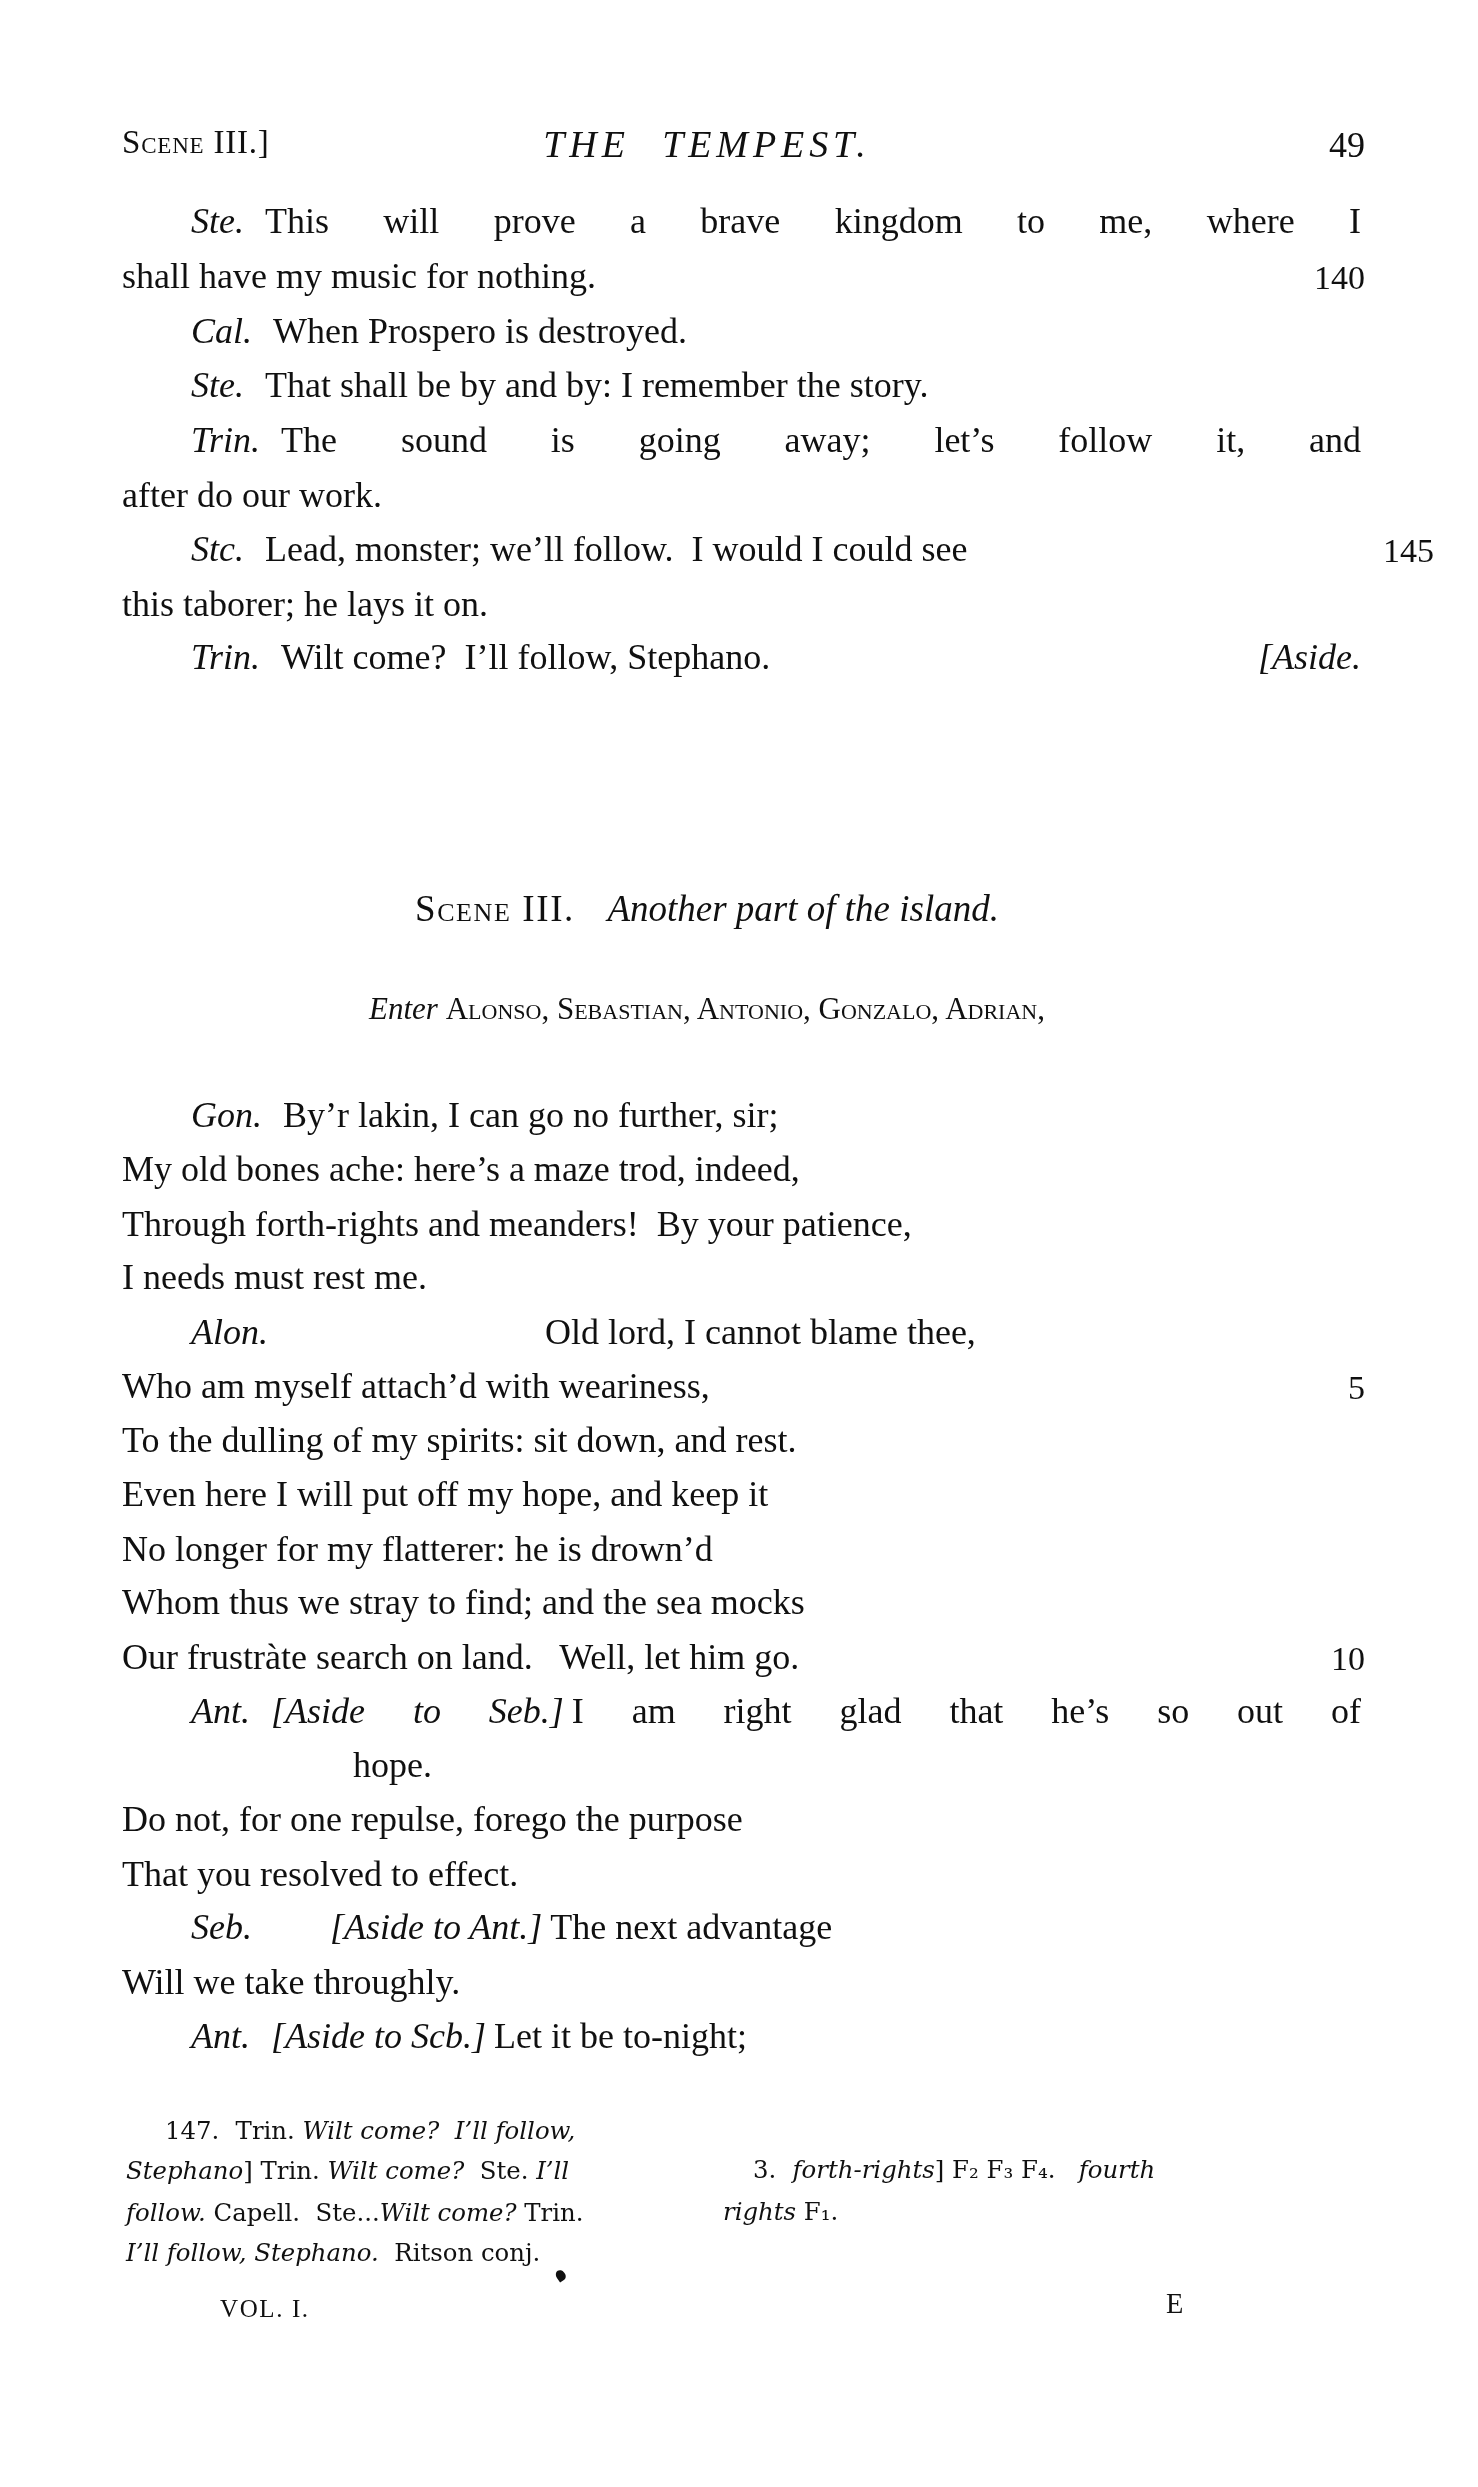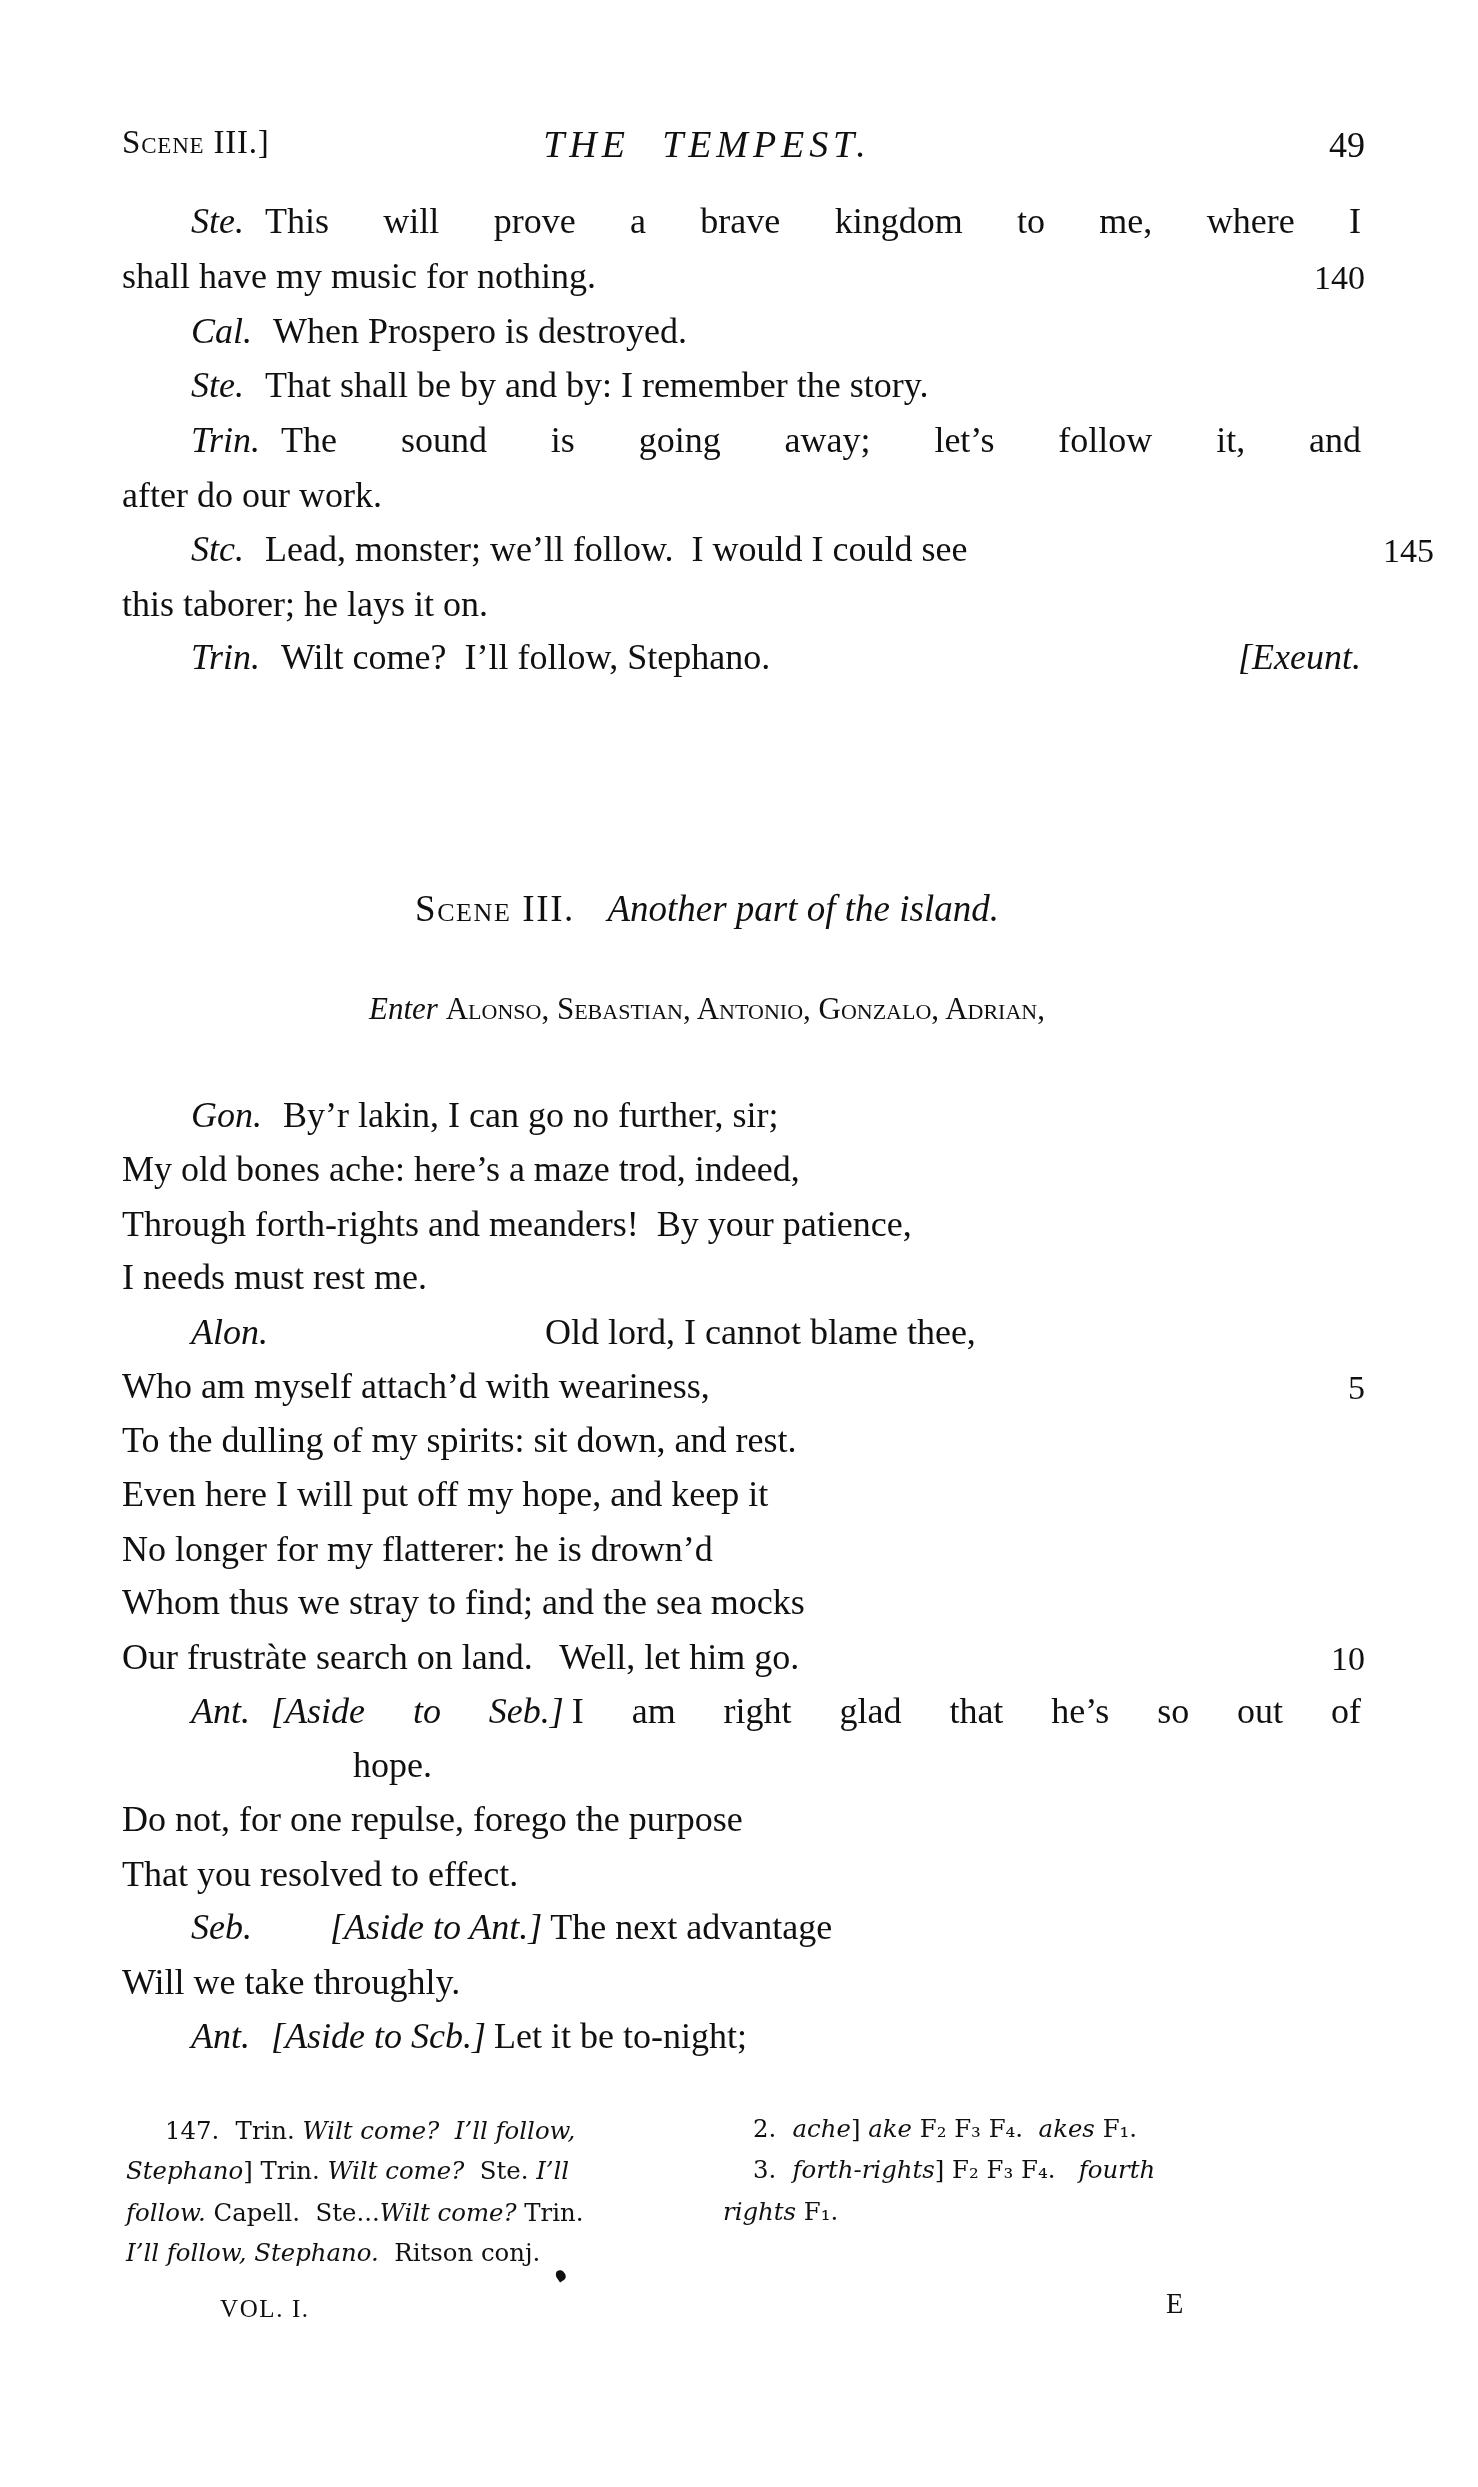--- a/index.html
+++ b/index.html
@@ -71,21 +71,21 @@
   <div class="line ind" style="top:363px"><span class="sp">Ste.</span><span>That shall be by and by: I remember the story.</span></div>
 
   <div class="line ind justify" style="top:418px"><span class="sp">Trin.</span><span>The sound is going away; let’s follow it, and</span></div>
 
   <div class="line" style="top:473px"><span>after do our work.</span></div>
 
   <div class="line wide ind" style="top:527px"><span class="sp">Stc.</span><span>Lead, monster; we’ll follow.&nbsp; I would I could see</span><span class="lineno">145</span></div>
 
   <div class="line" style="top:582px"><span>this taborer; he lays it on.</span></div>
 
-  <div class="line ind" style="top:635px"><span class="sp">Trin.</span><span>Wilt come?&nbsp; I’ll follow, Stephano.</span><span class="exit">[Exeunt.</span></div>
+  <div class="line ind" style="top:635px"><span class="sp">Trin.</span><span>Wilt come?&nbsp; I’ll follow, Stephano.</span><span class="exit">[Aside.</span></div>
 
   <div class="line center scenehead" style="top:887px"><span class="lbl">Scene III.</span><span class="i">Another part of the island.</span></div>
 
   <div class="line center entrance" style="top:987px"><span class="i">Enter</span><span> </span><span class="sc">Alonso, Sebastian, Antonio, Gonzalo, Adrian,</span></div>
 
 
   <div class="line ind" style="top:1093px"><span class="sp">Gon.</span><span>By’r lakin, I can go no further, sir;</span></div>
 
   <div class="line" style="top:1147px"><span>My old bones ache: here’s a maze trod, indeed,</span></div>
 
@@ -122,21 +122,20 @@
   <div class="line ind" style="top:2014px"><span class="sp">Ant.</span><span class="dir">[Aside to Scb.]</span><span>Let it be to-night;</span></div>
 
   <div class="fnl fni-l" style="top:2113px"><span class="fnnum">147.</span><span>Trin. </span><span class="i">Wilt come?&nbsp; I’ll follow,</span></div>
 
   <div class="fnl" style="top:2153px"><span class="i">Stephano</span><span>] Trin. </span><span class="i">Wilt come?</span><span>&nbsp; Ste. </span><span class="i">I’ll</span></div>
 
   <div class="fnl" style="top:2195px"><span class="i">follow.</span><span> Capell.&nbsp; Ste...</span><span class="i">Wilt come?</span><span> Trin.</span></div>
 
   <div class="fnl" style="top:2235px"><span class="i">I’ll follow, Stephano.</span><span>&nbsp; Ritson conj.</span></div>
 
-  <div class="fnr fni-r" style="top:2111px"><span class="fnnum">2.</span><span class="i">ache</span><span>] </span><span class="i">ake</span><span> F₂ F₃ F₄.&nbsp; </span><span class="i">akes</span><span> F₁.</span></div>
 
   <div class="fnr fni-r" style="top:2152px"><span class="fnnum">3.</span><span class="i">forth-rights</span><span>] F₂ F₃ F₄.&nbsp;&nbsp; </span><span class="i">fourth</span></div>
 
   <div class="fnr" style="top:2194px"><span class="i">rights</span><span> F₁.</span></div>
 
 
   <div class="footer-item" style="left:220px;top:2295px">VOL. I.</div>
   <div class="sig-e" style="left:1166px;top:2288px">E</div>
   <div class="ink-speck"></div>
 

